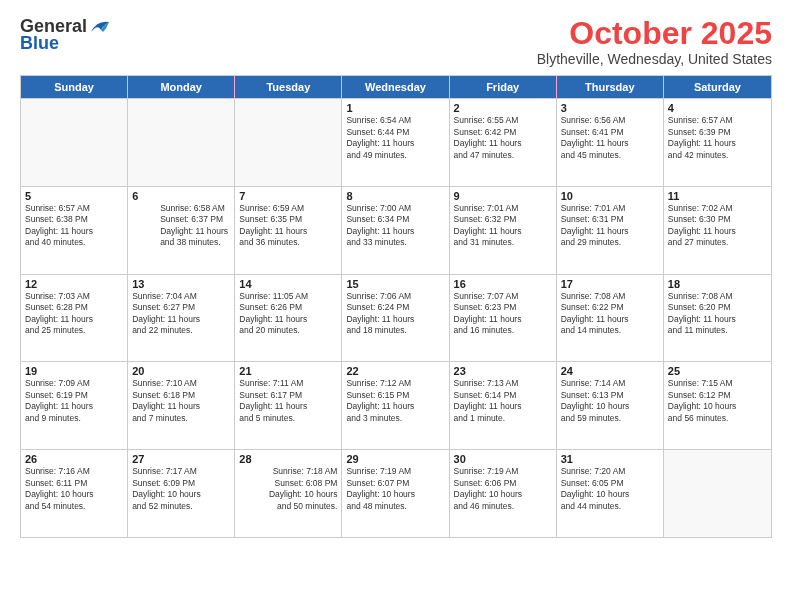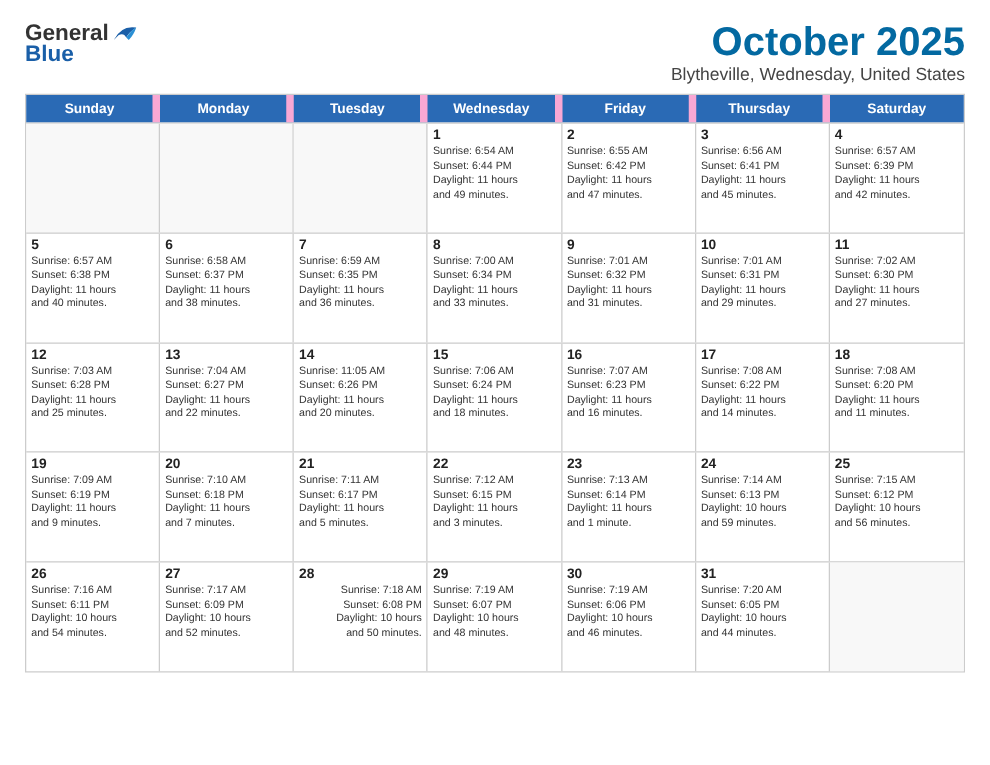--- a/index.html
+++ b/index.html
@@ -36,21 +36,21 @@
       width: 22px;
       height: 18px;
       margin-left: 2px;
     }
     .title-block {
       text-align: right;
     }
     .month-title {
       font-size: 32px;
       font-weight: bold;
-      color: #0369a1;
+      color: #ef4444;
       line-height: 1.1;
     }
     .subtitle {
       font-size: 14px;
       color: #444;
     }
     .calendar {
       flex: 1;
       display: flex;
       flex-direction: column;
@@ -60,21 +60,21 @@
       display: grid;
       grid-template-columns: repeat(7, 1fr);
       background: #2a6ab5;
     }
     .cal-header-cell {
       color: #fff;
       font-size: 11px;
       font-weight: bold;
       padding: 5px 4px;
       text-align: center;
-      border-right: 6px solid #f9a8d4;
+      border-right: 1px solid #f9a8d4;
     }
     .cal-header-cell:last-child { border-right: none; }
     .cal-body {
       flex: 1;
       display: flex;
       flex-direction: column;
     }
     .cal-row {
       display: grid;
       grid-template-columns: repeat(7, 1fr);
@@ -172,21 +172,21 @@
         <div class="cal-row">
           <div class="cal-cell">
             <div class="cell-day">5</div>
             <div class="cell-info" style="white-space: pre-line;">Sunrise: 6:57 AM
 Sunset: 6:38 PM
 Daylight: 11 hours
 and 40 minutes.</div>
           </div>
           <div class="cal-cell">
             <div class="cell-day">6</div>
-            <div class="cell-info" style="white-space: pre-line;">Sunrise: 6:58 AM
+            <div class="cell-info" style="white-space: pre-line; margin-left: 28px;">Sunrise: 6:58 AM
 Sunset: 6:37 PM
 Daylight: 11 hours
 and 38 minutes.</div>
           </div>
           <div class="cal-cell">
             <div class="cell-day">7</div>
             <div class="cell-info" style="white-space: pre-line;">Sunrise: 6:59 AM
 Sunset: 6:35 PM
 Daylight: 11 hours
 and 36 minutes.</div>

